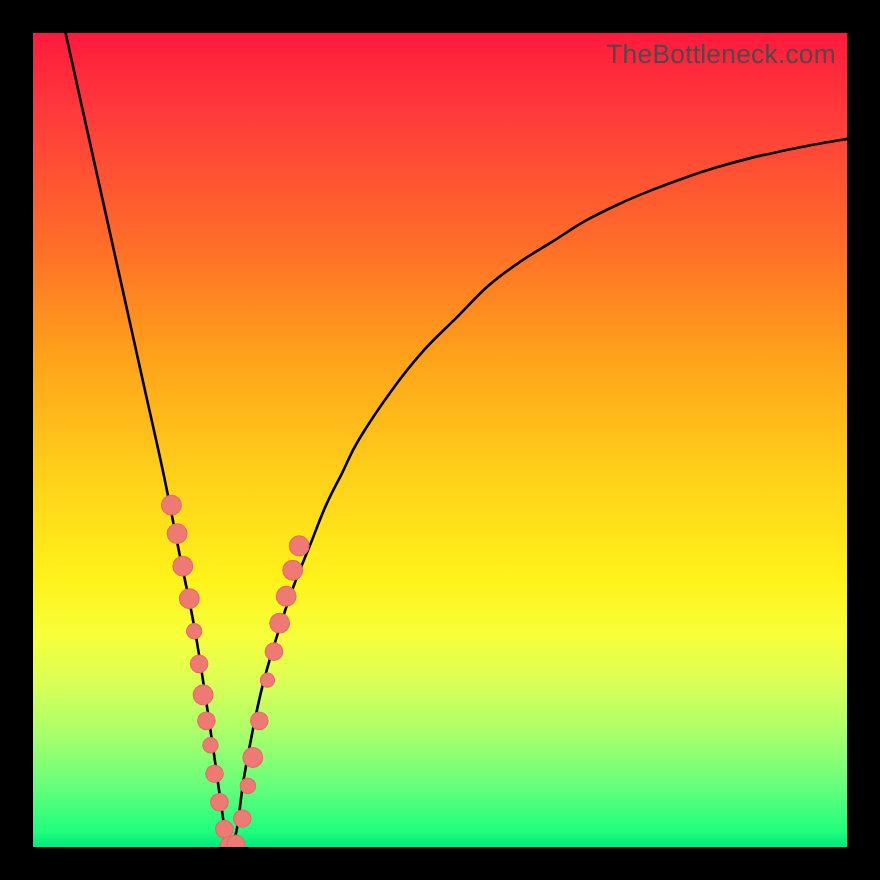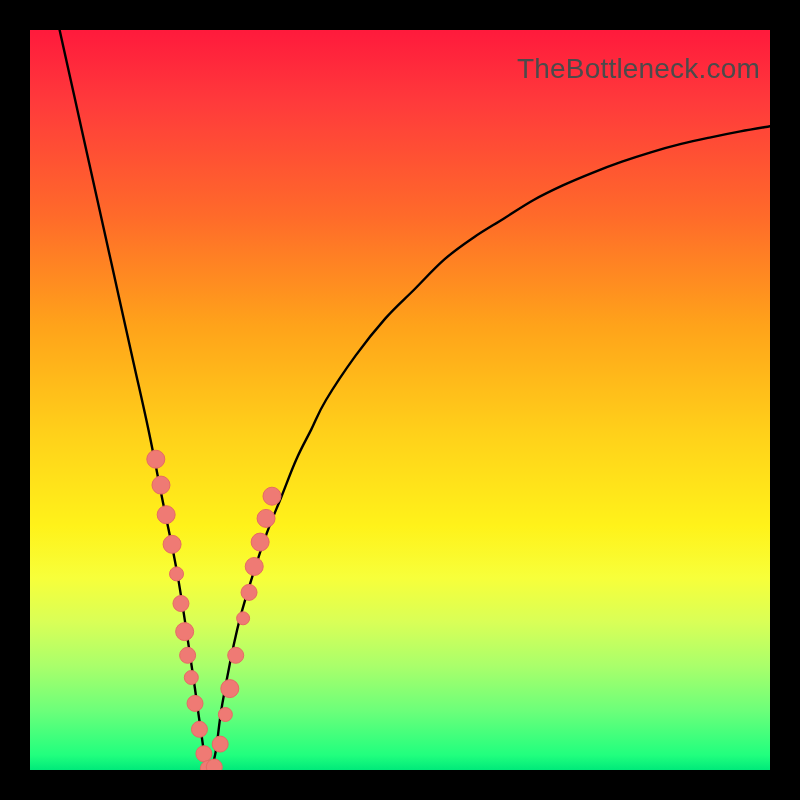--- a/index.html
+++ b/index.html
@@ -37,23 +37,23 @@
       #f7ff3a 74%,
       #d9ff57 80%,
       #a9ff6b 86%,
       #6cff7a 92%,
       #21ff7e 98%,
       #00e97a 100%
     );
   }
   .watermark {
     position: absolute;
-    top: 23px;
+    top: 6px;
     right: 10px;
-    font-size: 28px;
+    font-size: 24px;
     font-weight: 500;
     color: #4b4b4b;
     letter-spacing: 0.2px;
     user-select: none;
   }
   svg.curve {
     position: absolute;
     left: 0;
     top: 0;
     width: 740px;

